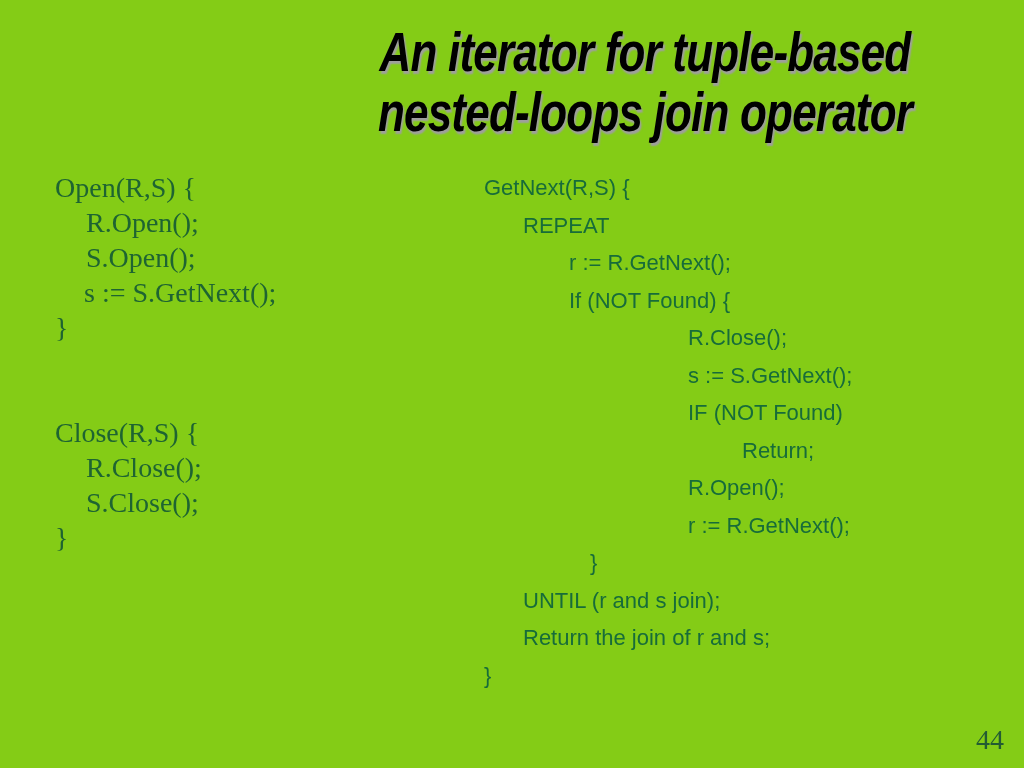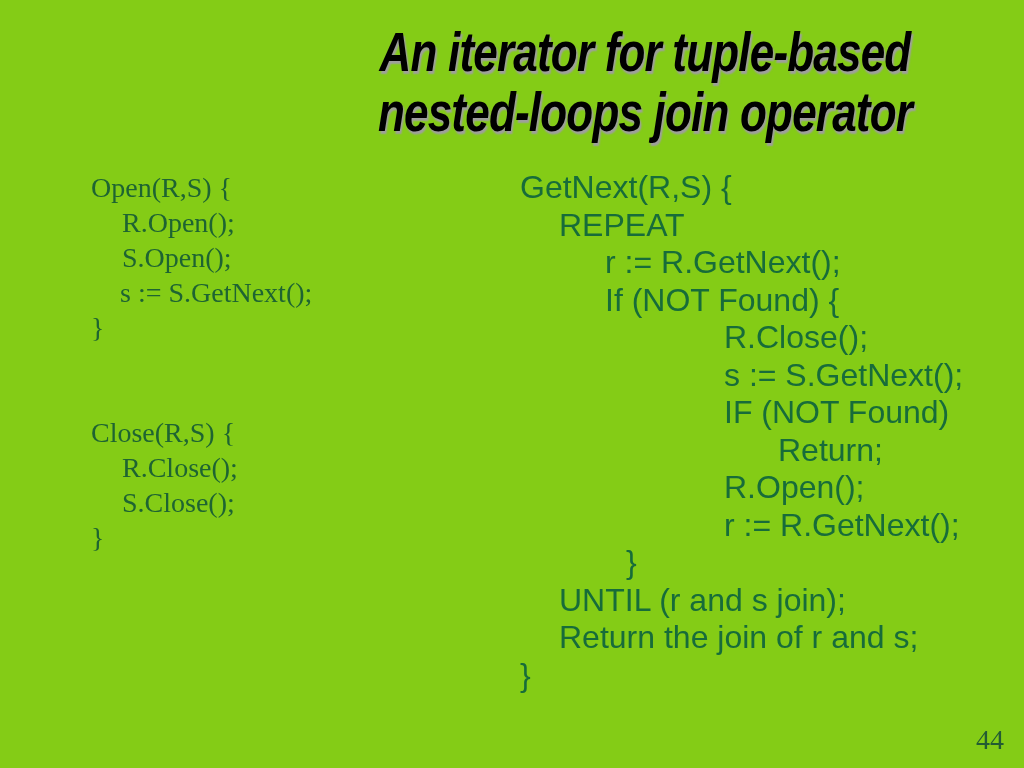--- a/index.html
+++ b/index.html
@@ -43,26 +43,26 @@
     font-family: "Liberation Serif", serif;
     font-size: 28px;
     line-height: 35px;
     color: #1e6432;
   }
 
   .code-right {
     left: 484px;
     top: 169px;
     font-family: "Liberation Sans", sans-serif;
-    font-size: 32px;
+    font-size: 22px;
     line-height: 37.5px;
     color: #176c3a;
   }
 
-  .code-line { min-height: 1em; margin-left: 36px; }
+  .code-line { min-height: 1em; }
 
   .page-number {
     position: absolute;
     right: 20px;
     top: 724px;
     font-family: "Liberation Serif", serif;
     font-size: 28px;
     color: #235c33;
   }
 </style>

